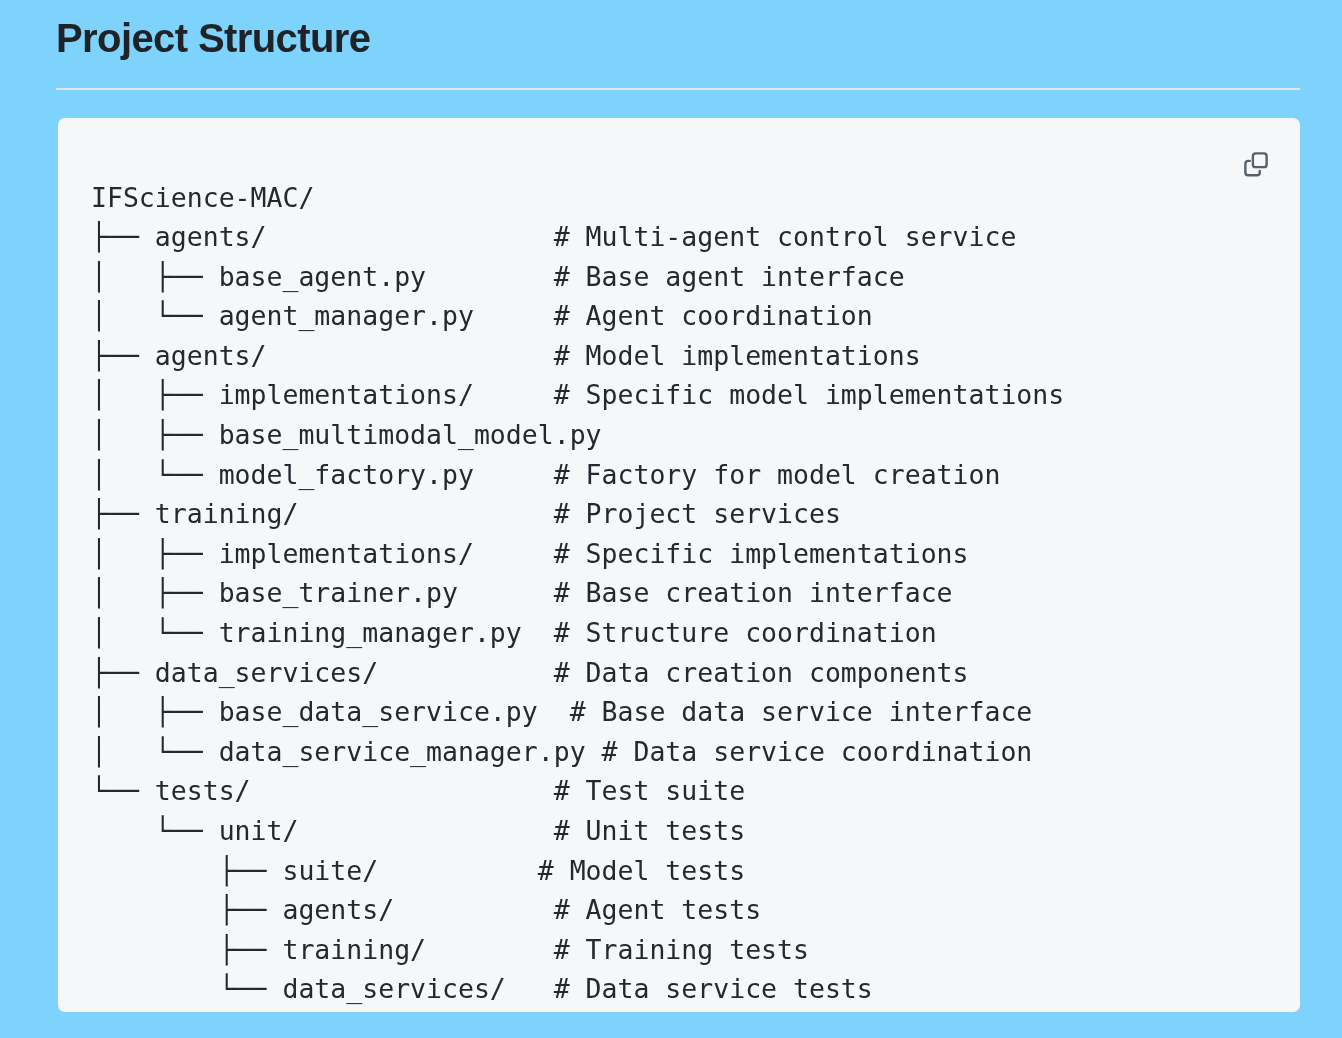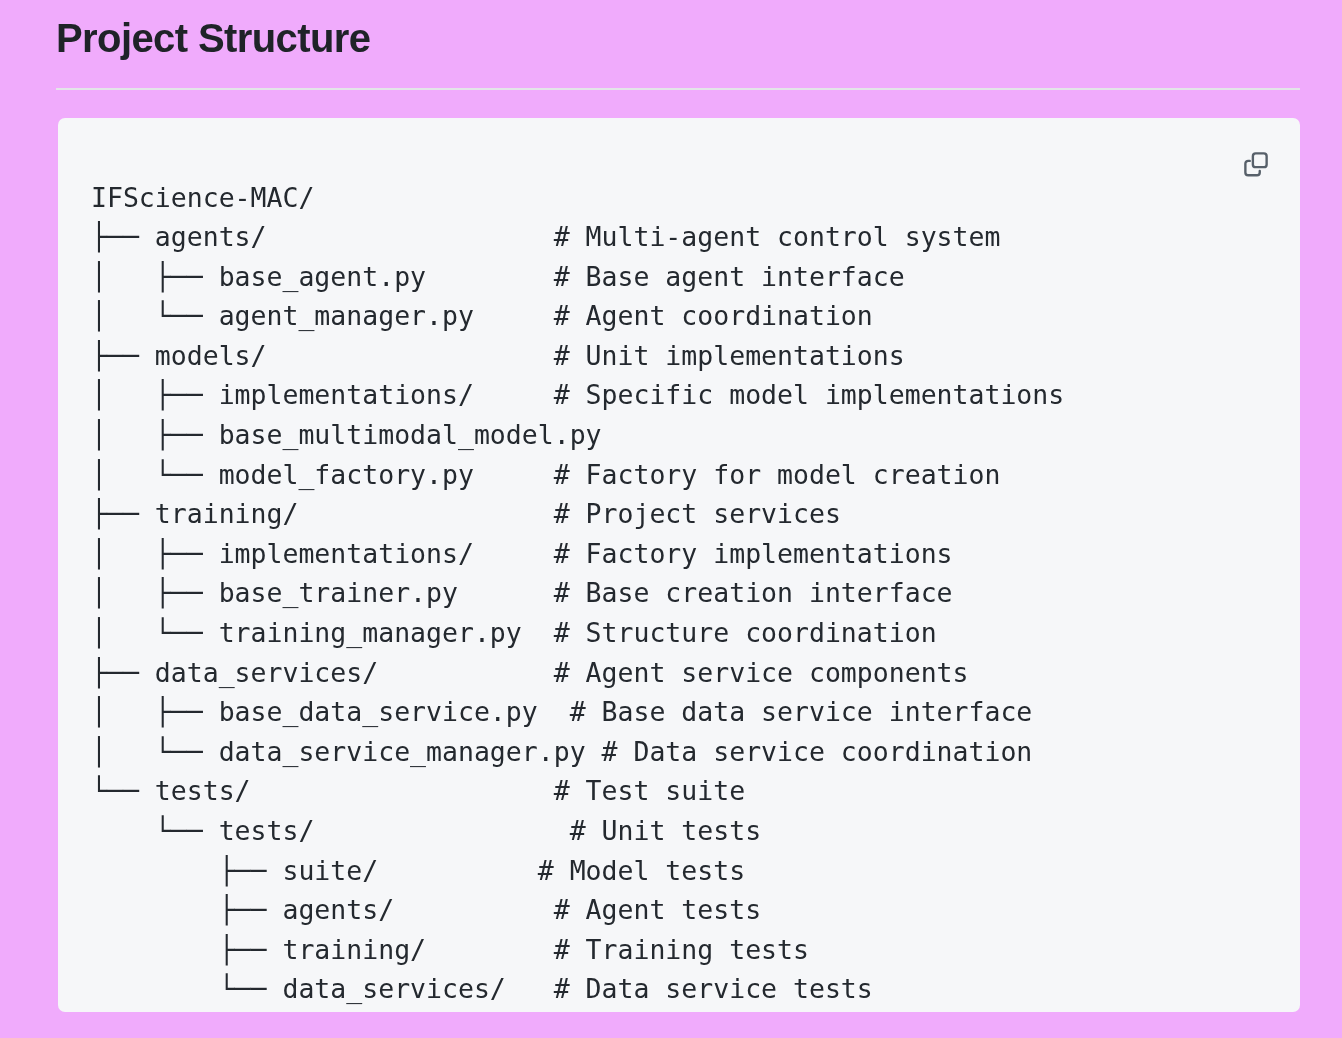--- a/index.html
+++ b/index.html
@@ -12,21 +12,21 @@
     overflow: hidden;
   }
   body {
     font-family: "Liberation Sans", sans-serif;
     color: #1f2328;
   }
   .page {
     position: relative;
     width: 1342px;
     height: 1038px;
-    background: #f0abfc;
+    background: #7dd3fc;
   }
   .page-title {
     position: absolute;
     left: 56px;
     top: 14px;
     font-family: "Liberation Sans", sans-serif;
     font-size: 40px;
     font-weight: bold;
     letter-spacing: -0.6px;
     color: #1f2328;
@@ -96,35 +96,35 @@
     <button class="copy-button" title="Copy">
       <span>
         <svg width="30" height="30" viewBox="0 0 24 24" fill="none" stroke="#57606a" stroke-width="1.9" stroke-linecap="round" stroke-linejoin="round">
           <rect x="9.5" y="3.5" width="11" height="11" rx="2.2"></rect>
           <path d="M15 17.5v1.3a2.2 2.2 0 0 1-2.2 2.2H5.7A2.2 2.2 0 0 1 3.5 18.8v-7.1A2.2 2.2 0 0 1 5.7 9.5H7"></path>
         </svg>
       </span>
     </button>
 
     <pre class="code-body"><code><span class="code-line">IFScience-MAC/</span>
-<span class="code-line">├── agents/                  # Multi-agent control system</span>
+<span class="code-line">├── agents/                  # Multi-agent control service</span>
 <span class="code-line">│   ├── base_agent.py        # Base agent interface</span>
 <span class="code-line">│   └── agent_manager.py     # Agent coordination</span>
-<span class="code-line">├── models/                  # Unit implementations</span>
+<span class="code-line">├── agents/                  # Model implementations</span>
 <span class="code-line">│   ├── implementations/     # Specific model implementations</span>
 <span class="code-line">│   ├── base_multimodal_model.py</span>
 <span class="code-line">│   └── model_factory.py     # Factory for model creation</span>
 <span class="code-line">├── training/                # Project services</span>
-<span class="code-line">│   ├── implementations/     # Factory implementations</span>
+<span class="code-line">│   ├── implementations/     # Specific implementations</span>
 <span class="code-line">│   ├── base_trainer.py      # Base creation interface</span>
 <span class="code-line">│   └── training_manager.py  # Structure coordination</span>
-<span class="code-line">├── data_services/           # Agent service components</span>
+<span class="code-line">├── data_services/           # Data creation components</span>
 <span class="code-line">│   ├── base_data_service.py  # Base data service interface</span>
 <span class="code-line">│   └── data_service_manager.py # Data service coordination</span>
 <span class="code-line">└── tests/                   # Test suite</span>
-<span class="code-line">    └── tests/                # Unit tests</span>
+<span class="code-line">    └── unit/                # Unit tests</span>
 <span class="code-line">        ├── suite/          # Model tests</span>
 <span class="code-line">        ├── agents/          # Agent tests</span>
 <span class="code-line">        ├── training/        # Training tests</span>
 <span class="code-line">        └── data_services/   # Data service tests</span></code></pre>
 
   </div>
 </div>
 
 </body></html>

